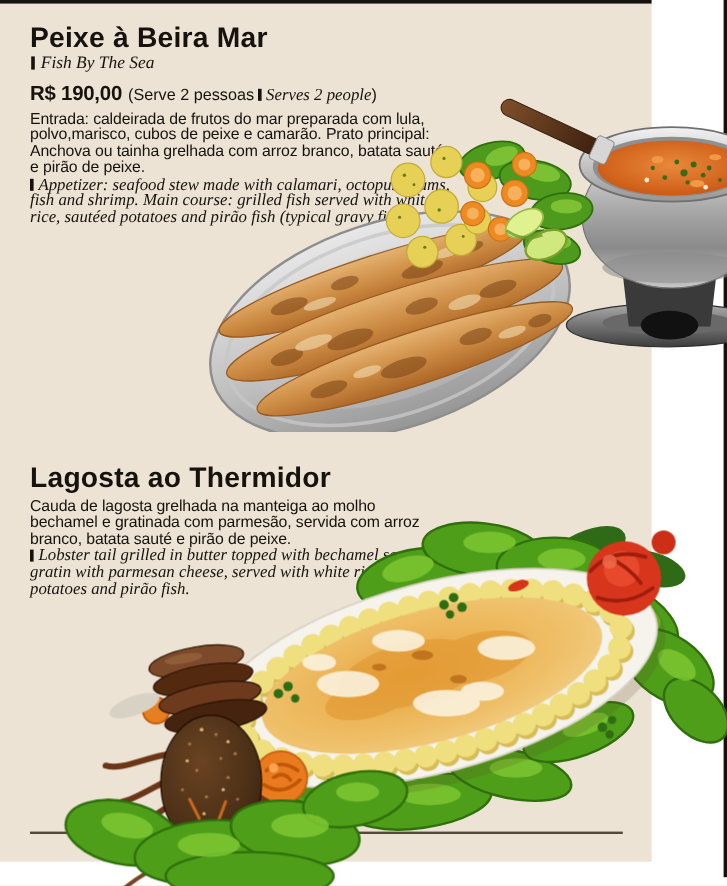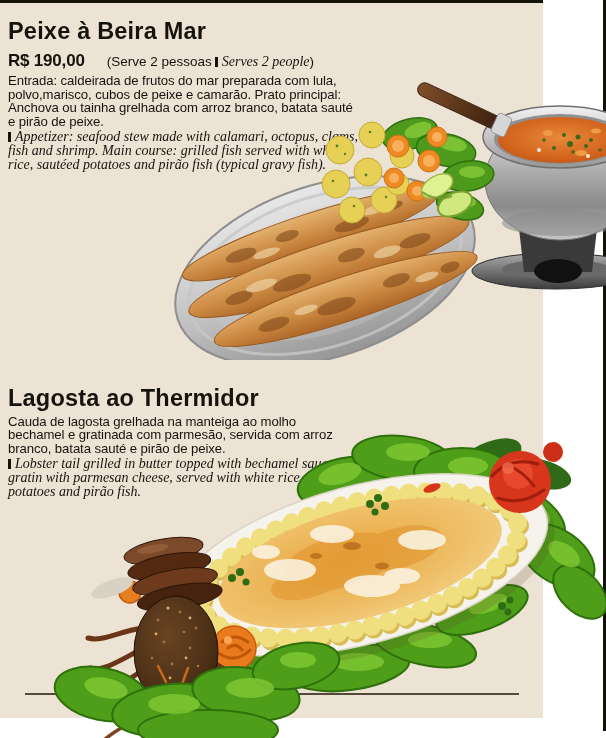--- a/index.html
+++ b/index.html
@@ -8,29 +8,29 @@
     background:#ffffff;
     font-family:"Liberation Sans",sans-serif;
     color:#16120e;
   }
   #canvas{position:absolute;left:0;top:0;width:606px;height:738px;}
   .page-bg{position:absolute;left:0;top:3px;width:543px;height:715px;background:#ece3d4;z-index:0;}
   .top-border{position:absolute;left:0;top:0;width:543px;height:3px;background:#15110d;z-index:1;}
   .right-border{position:absolute;left:603px;top:0;width:3px;height:731px;background:#15110d;z-index:1;}
   .rule{position:absolute;left:25px;top:693px;width:494px;height:2px;background:#52483c;z-index:1;}
 
-  .menu-section{position:absolute;left:8px;z-index:2;}
+  .menu-section{position:absolute;left:25px;z-index:2;}
   #section-1{top:19px;}
   #section-2{top:386px;}
 
   .item-title{margin:0;font-size:23.5px;font-weight:bold;letter-spacing:.2px;line-height:1.05;}
   .subtitle{margin:2px 0 0 1px;font-family:"Liberation Serif",serif;font-style:italic;font-size:14.5px;line-height:1.05;}
   .bar{display:inline-block;width:3px;height:11px;background:#16120e;margin-right:5px;vertical-align:-1px;}
   .price-line{margin:8px 0 0;font-size:13.5px;line-height:1.1;}
-  .price{font-size:17px;font-weight:bold;letter-spacing:-.2px;margin-right:22px;}
+  .price{font-size:17px;font-weight:bold;letter-spacing:-.2px;margin-right:5px;}
   .price-line .bar{margin:0 4px 0 3px;height:10px;}
   .serves-en{font-family:"Liberation Serif",serif;font-style:italic;font-size:14px;margin-top:36px;}
   .desc-pt{margin:4px 0 0;font-size:13.2px;line-height:13.5px;letter-spacing:-.1px;}
   .desc-en{margin:2px 0 0;font-family:"Liberation Serif",serif;font-style:italic;font-size:14px;line-height:13.9px;}
   .desc-en .bar{height:10px;margin-right:4px;}
   #section-1 .desc-pt{width:346px;}
   #section-1 .desc-en{width:356px;}
   #section-2 .desc-pt{width:334px;}
   #section-2 .desc-en{width:356px;}
 
@@ -42,20 +42,21 @@
 <body>
 
 <div id="canvas">
   <div class="page-bg"></div>
   <div class="top-border"></div>
   <div class="right-border"></div>
   <div class="rule"></div>
 
   <section class="menu-section" id="section-1">
     <h1 class="item-title">Peixe à Beira Mar</h1>
+    <p class="subtitle"><span class="bar"></span><span>Fish By The Sea</span></p>
     <p class="price-line"><span class="price">R$ 190,00</span><span class="serves-pt">(Serve 2 pessoas</span><span class="bar"></span><span class="serves-en">Serves 2 people</span><span class="serves-close">)</span></p>
     <p class="desc-pt">Entrada: caldeirada de frutos do mar preparada com lula, polvo,marisco, cubos de peixe e camarão. Prato principal: Anchova ou tainha grelhada com arroz branco, batata sauté e pirão de peixe.</p>
     <p class="desc-en"><span class="bar"></span><span>Appetizer: seafood stew made with calamari, octopus, clams, fish and shrimp. Main course: grilled fish served with white rice, sautéed potatoes and pirão fish (typical gravy fish).</span></p>
   </section>
 
   <section class="menu-section" id="section-2">
     <h1 class="item-title">Lagosta ao Thermidor</h1>
     <p class="desc-pt">Cauda de lagosta grelhada na manteiga ao molho bechamel e gratinada com parmesão, servida  com arroz branco, batata sauté e pirão de peixe.</p>
     <p class="desc-en"><span class="bar"></span><span>Lobster tail grilled in butter topped with bechamel sauce and gratin with parmesan cheese, served with white rice, sautéed potatoes and pirão fish.</span></p>
   </section>

